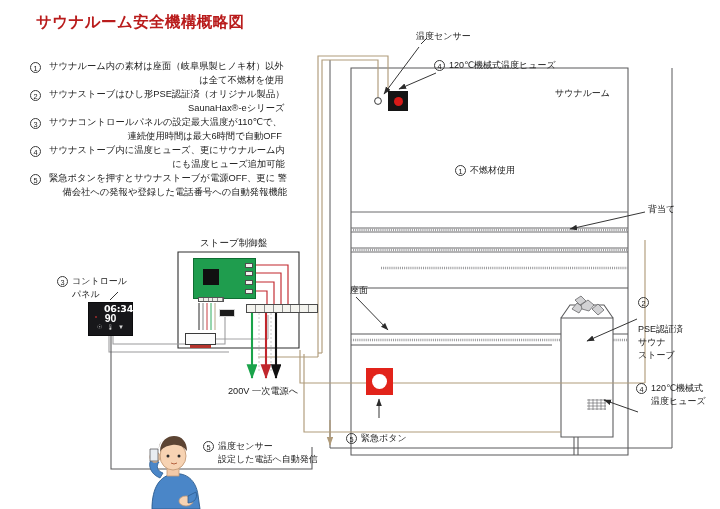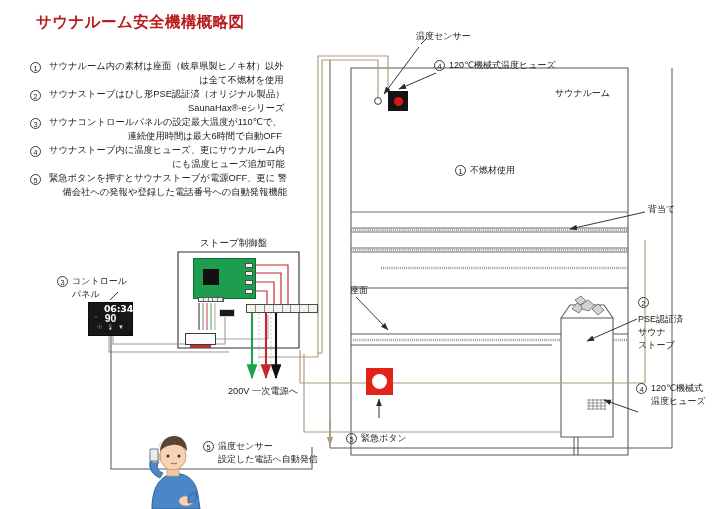--- a/index.html
+++ b/index.html
@@ -417,21 +417,21 @@
     <span>不燃材使用</span>
   </div>
 
   <div class="lbl" style="left:648px; top:203px">背当て</div>
 
   <div class="lbl" style="left:350px; top:284px">座面</div>
 
   <div class="lbl" style="left:638px; top:296px">
     <span class="circ">2</span>
   </div>
-  <div class="lbl" style="left:638px; top:313px">
+  <div class="lbl" style="left:638px; top:323px">
     <span style="display:block">PSE認証済</span>
     <span style="display:block">サウナ</span>
     <span style="display:block">ストーブ</span>
   </div>
 
   <div class="lbl lbl-row" style="left:636px; top:382px">
     <span class="circ">4</span>
     <span>
       <span style="display:block">120℃機械式</span>
       <span style="display:block">温度ヒューズ</span>

